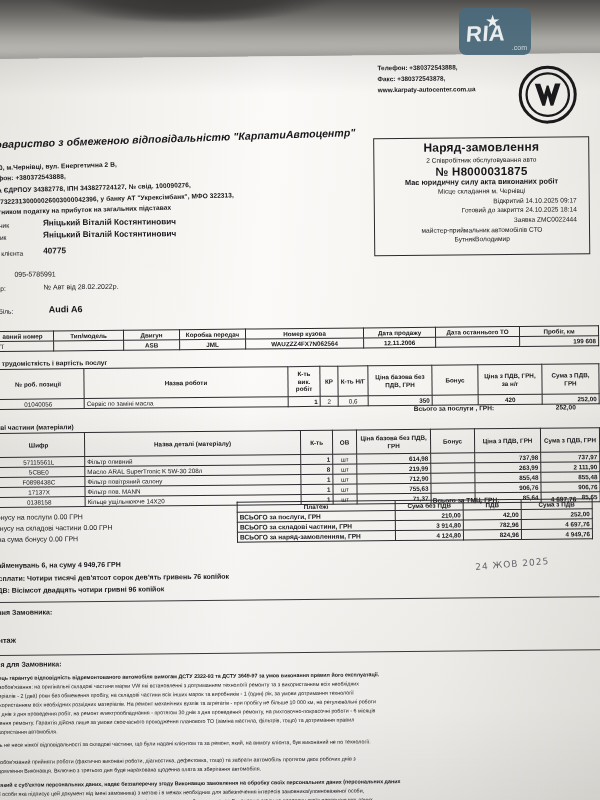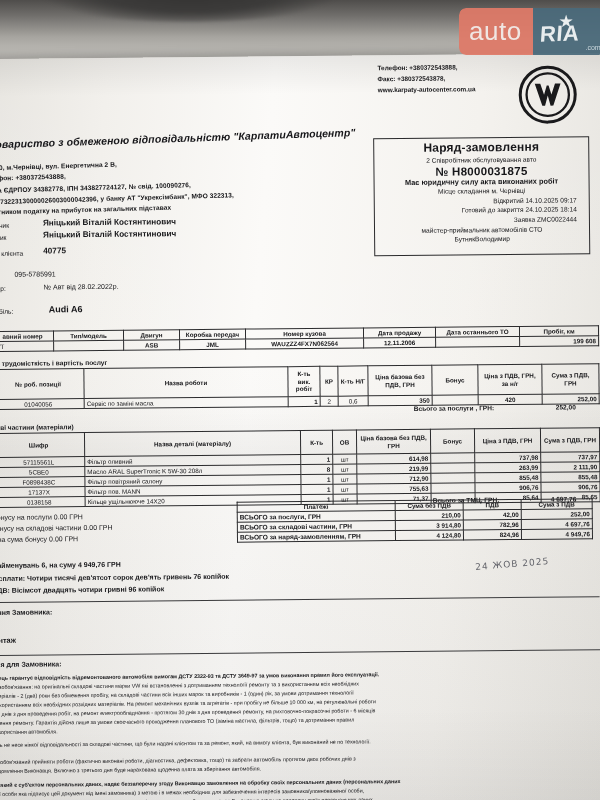--- a/index.html
+++ b/index.html
@@ -425,21 +425,20 @@
       <div class="fine" style="left:-12px; top:756px;">ик зобов'язаний прийняти роботи (фактично виконані роботи, діагностика, дефектовка, тощо) та забрати автомобіль протягом двох робочих днів з</div>
       <div class="fine" style="left:-12px; top:765px;">овідомлення Виконавця. Включно з третього дня буде нарахована щоденна плата за зберігання автомобіля.</div>
       <div class="fine fine-b" style="left:-12px; top:779px;">ик, який є суб'єктом персональних даних, надає беззаперечну згоду Виконавцю замовлення на обробку своїх персональних даних (персональних даних</div>
       <div class="fine" style="left:-13px; top:788px;">еної особи яка підписує цей документ від імені замовника) з метою і в межах необхідних для забезпечення інтересів замовника/уповноваженої особи,</div>
       <div class="fine" style="left:-13px; top:797px;">повідності до вимог чинного законодавства України. Замовник/уповноважена особа також надає Виконавцю згоду на передачу своїх персональних даних</div>
 
     </div>
   </div>
 
   <div class="ria-logo">
-    <div class="ria-auto">auto</div>
     <div class="ria-ria">
       <span class="star">★</span>
       <span class="rtext">RIA</span>
       <span class="dotcom">.com</span>
     </div>
   </div>
 
 </div>
 
 </body></html>

